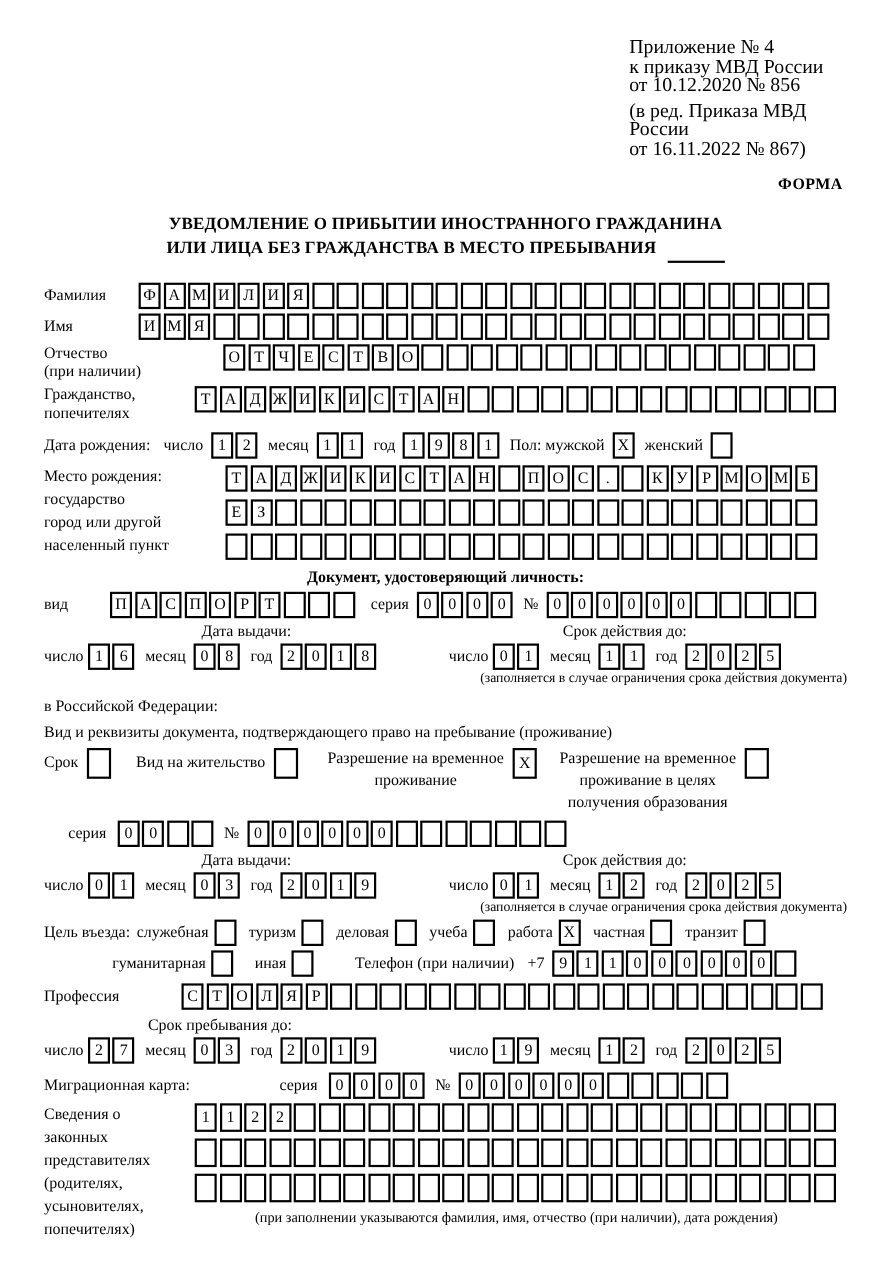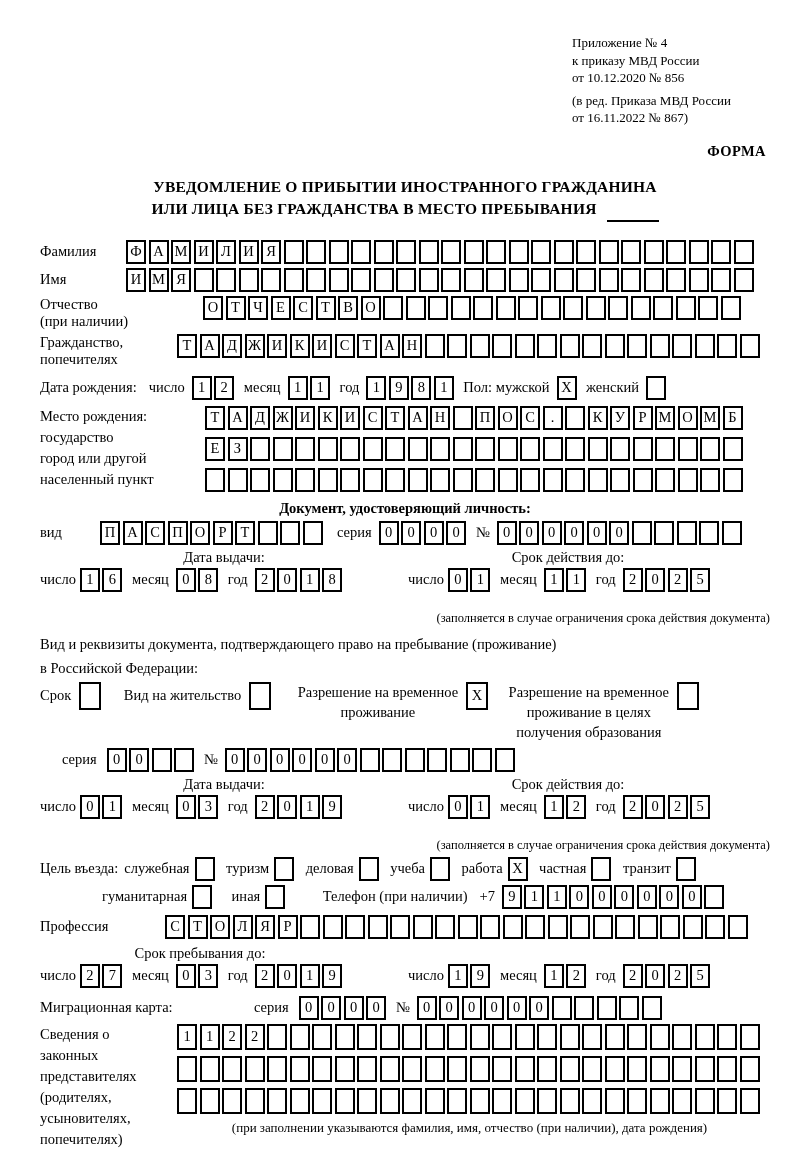--- a/index.html
+++ b/index.html
@@ -1,19 +1,19 @@
 <!DOCTYPE html>
 <html><head>
 <meta charset="utf-8">
 <style>
   html,body{margin:0;padding:0;background:#fff;}
   .page{width:800px;height:1163px;background:#fff;color:#000;box-sizing:border-box;
         padding:34px 30px 0 40px;overflow:hidden;position:relative;
         font-family:"Liberation Serif","DejaVu Serif",serif;font-size:14.5px;}
-  .top-right{margin-left:532px;font-size:13px;line-height:17.5px;}
+  .top-right{margin-left:532px;font-size:18px;line-height:17.5px;}
   .top-right .amend{margin-top:5px;}
   .forma{font-weight:bold;text-align:right;padding-right:4px;margin-top:16px;font-size:14.5px;letter-spacing:.4px;}
   .title{text-align:center;font-weight:bold;font-size:15.5px;line-height:22px;margin-top:16px;letter-spacing:.2px;}
   .blank{display:inline-block;width:52px;border-bottom:2px solid #000;margin-left:10px;}
   .sec-head{font-weight:bold;font-size:14px;margin-top:22px;text-align:center;letter-spacing:.2px;}
   .row{display:flex;align-items:center;margin-top:4px;}
   .row.top{align-items:flex-start;}
   .cells{display:flex;flex:none;}
   .cell{box-sizing:border-box;flex:none;width:20px;height:24px;border:2px solid #000;margin-right:2.5px;
         display:flex;align-items:center;justify-content:center;font-size:14.5px;background:#fff;}
@@ -25,21 +25,21 @@
   .dw{flex:none;margin:0 7px;}
   .mr8{margin-right:8px}.ml12{margin-left:12px}
   .doc-head{font-weight:bold;text-align:center;margin-top:8px;font-size:14.5px;}
   .dpair{margin-top:4px;}
   .dp-heads{display:flex;}
   .h-left{width:368px;text-align:center;flex:none;}
   .h-right{width:320px;text-align:center;flex:none;}
   .dp-row{display:flex;align-items:center;margin-top:2px;}
   .dgroup{display:flex;align-items:center;}
   .gleft{width:368px;flex:none;}
-  .note{font-size:12.5px;text-align:right;margin-top:19px;}
+  .note{font-size:12.5px;text-align:right;margin-top:0;}
   .intro{margin-top:6px;line-height:24px;}
   .opts{display:flex;align-items:flex-start;margin-top:2px;}
   .opt{display:flex;align-items:flex-start;}
   .opt-lines{text-align:center;line-height:20px;}
   .purpose{display:flex;align-items:center;margin-right:9px;}
   .purpose .p-lbl{margin-right:5px;}
   .reps{display:flex;margin-top:4px;}
   .reps-label{width:137px;flex:none;line-height:21px;}
   .reps-rows .row{margin-top:0;margin-bottom:6px;}
   .reps-note{font-size:13px;margin-top:4px;text-align:center;}
@@ -402,22 +402,22 @@
             <span class="cell">0</span>
             <span class="cell">2</span>
             <span class="cell">5</span>
           </span>
       </span>
     </div>
     <div class="note">(заполняется в случае ограничения срока действия документа)</div>
   </div>
 
   <div class="intro">
+    <div>в Российской Федерации:</div>
     <div>Вид и реквизиты документа, подтверждающего право на пребывание (проживание)</div>
-    <div>в Российской Федерации:</div>
   </div>
 
   <div class="opts">
     <div class="opt" style="margin-right:20px">
       <span class="opt-lines mr8" style="line-height:26px">Срок</span>
       <span class="cells big">
           <span class="cell"></span>
         </span>
     </div>
     <div class="opt" style="margin-right:24px">

